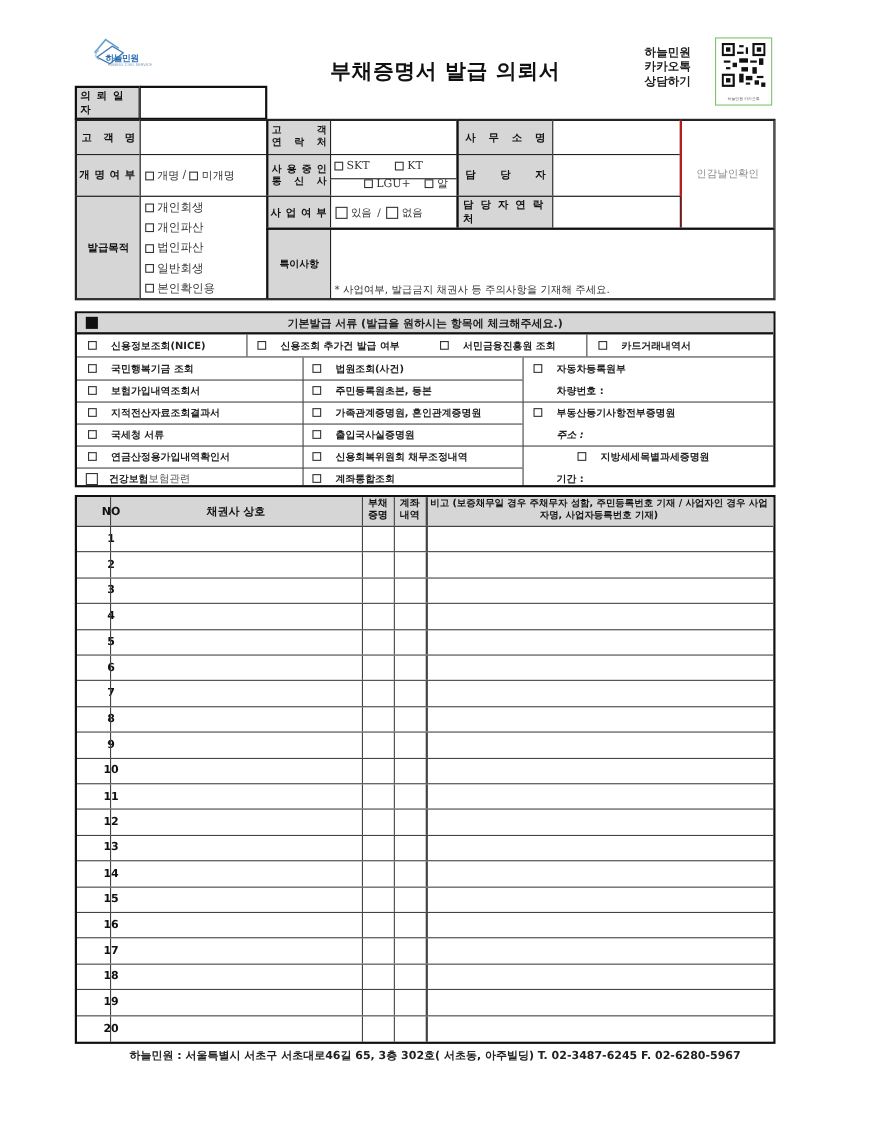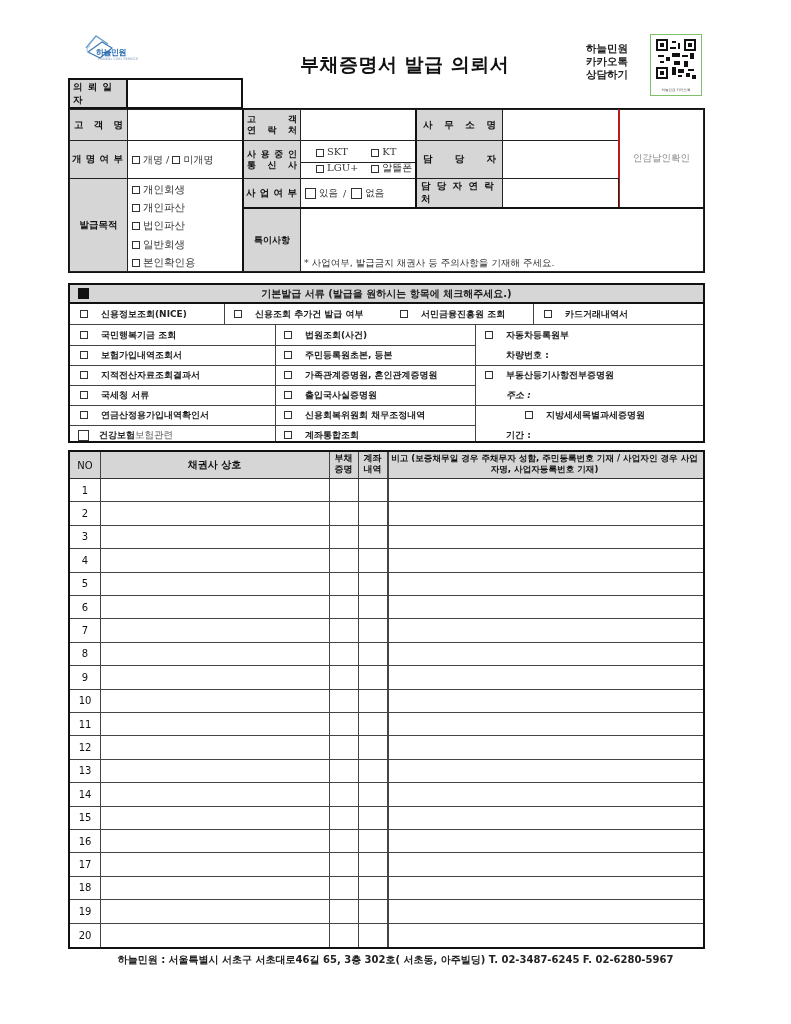--- a/index.html
+++ b/index.html
@@ -30,21 +30,21 @@
   .box-lg { width: 11px; height: 11px; }
 
   .docs { left: 68px; top: 283px; width: 637px; height: 160px; border: 2px solid #111; }
   .docs-row { position: absolute; left: 0; right: 0; border-bottom: 1px solid #444; font-size: 9px; font-weight: bold; color: #222; }
   .docs-item { position: absolute; display: flex; align-items: center; height: 100%; }
   .docs-item .box { margin-right: 13px; }
 
   .ctable { left: 68px; top: 450px; width: 637px; height: 499px; border: 2px solid #111; }
   .ct-row { position: absolute; left: 0; right: 0; border-bottom: 1px solid #444; }
   .ct-col { position: absolute; top: 0; bottom: 0; border-left: 1px solid #444; }
-  .ct-no { position: absolute; left: 0; width: 30px; top: 0; bottom: 0; display: flex; align-items: center; justify-content: center; font-size: 10px; font-weight: normal; }
+  .ct-no { position: absolute; left: 16px; width: 30px; top: 0; bottom: 0; display: flex; align-items: center; justify-content: center; font-size: 10px; font-weight: bold; }
 
   .footer { left: 0; width: 791px; top: 953px; text-align: center; font-size: 10px; font-weight: bold; color: #222; }
 </style>
 </head>
 <body>
 
 <div class="abs logo">
   <svg width="40" height="30" viewBox="0 0 40 30" style="position:absolute;left:0;top:0">
     <path d="M4 18 L14 6 L26 14" stroke="#6aa0cf" stroke-width="1.5" fill="none"></path>
     <path d="M6 22 L20 12 L30 18 L18 28 Z" stroke="#3e78b3" stroke-width="1.2" fill="none"></path>
@@ -141,27 +141,27 @@
       <span>용</span>
       <span>중</span>
       <span>인</span>
     </div>
   <div style="display:flex;justify-content:space-between;">
       <span>통</span>
       <span>신</span>
       <span>사</span>
     </div>
 </div>
-<div class="cell serif" style="left:300px;top:140px;width:116px;height:23px;font-size:10px;padding:3px 0 0 15px;line-height:16px;">
+<div class="cell serif" style="left:300px;top:140px;width:116px;height:23px;font-size:10px;padding:3px 0 0 3px;line-height:16px;">
   <div>
     <span style="display:inline-block;width:52px;"><span class="box"></span><span>SKT</span></span>
     <span><span class="box"></span><span>KT</span></span>
   </div>
   <div>
-    <span style="display:inline-block;width:52px;"><span class="box"></span><span>LGU+</span></span>
+    <span style="display:inline-block;width:52px;margin-left:27px;"><span class="box"></span><span>LGU+</span></span>
     <span><span class="box"></span><span>알뜰폰</span></span>
   </div>
 </div>
 <div class="cell lbl lbl-spread" style="left:415px;top:140px;width:88px;height:39px;border-left:2px solid #111;padding:0 6px;">
   <span>담</span>
     <span>당</span>
     <span>자</span>
 </div>
 <div class="cell" style="left:502px;top:140px;width:117px;height:39px;"></div>
 

